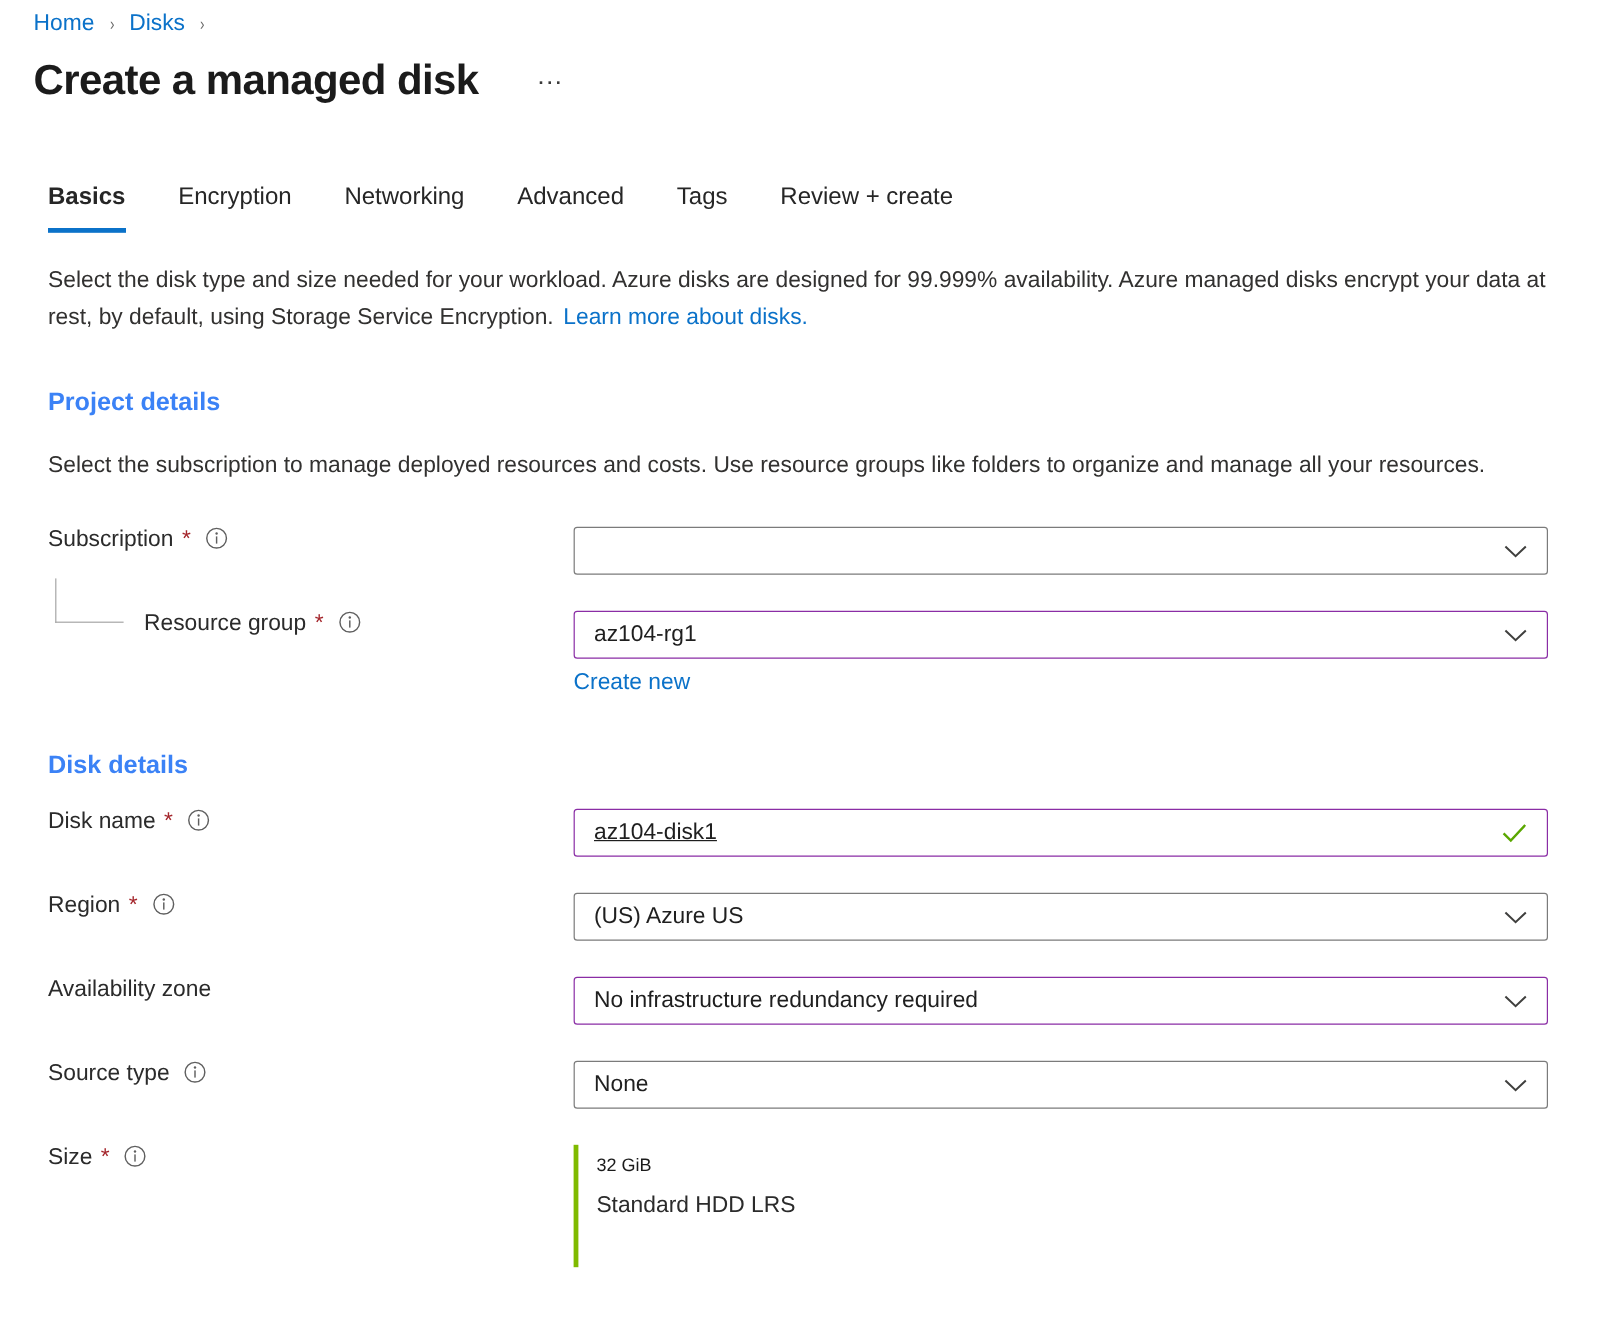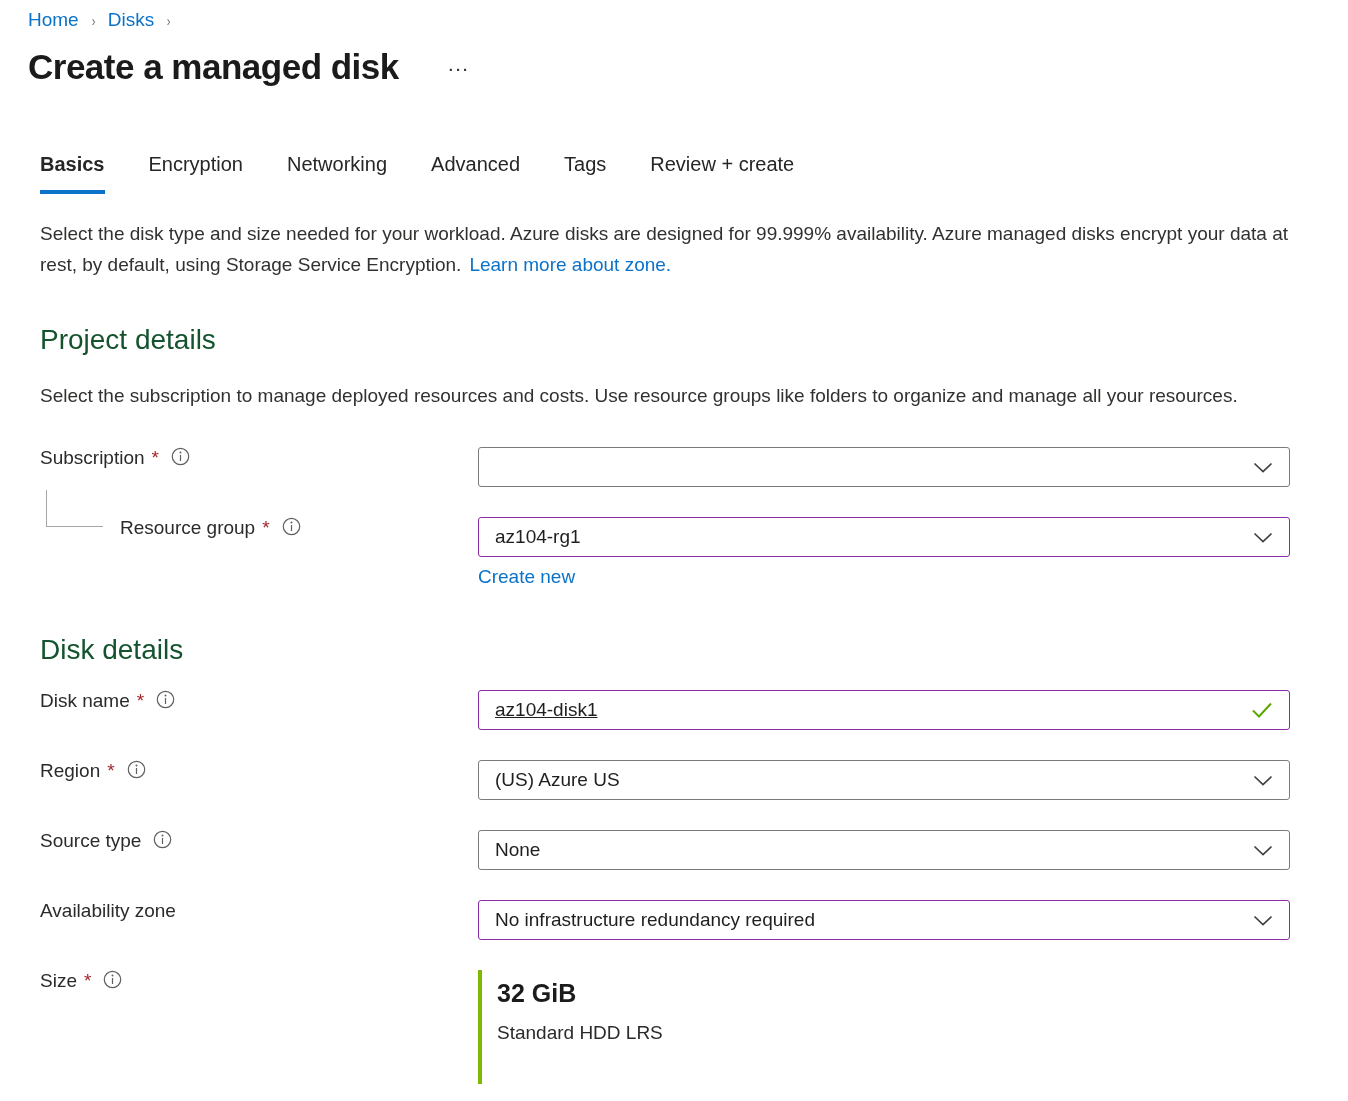--- a/index.html
+++ b/index.html
@@ -26,21 +26,21 @@
 
   
   .tabs { display: flex; margin: 66px 0 0 40px; }
   .tab { font-size: 20px; color: #262626; padding: 0 0 14px 0; margin-right: 44px; cursor: pointer; border-bottom: 4px solid transparent; }
   .tab.active { font-weight: 700; border-bottom: 4px solid #0b72c9; }
 
   
   .intro { margin: 24px 40px 0 40px; width: 1280px; font-size: 19px; line-height: 31px; }
   .intro a { color: #0b72c9; text-decoration: none; cursor: pointer; margin-left: 8px; }
 
-  h2 { margin: 44px 0 0 40px; font-size: 28px; font-weight: 400; color: #14532d; }
+  h2 { margin: 44px 0 0 40px; font-size: 21px; font-weight: 700; color: #3b82f6; }
   .section-desc { margin: 24px 40px 0 40px; width: 1272px; font-size: 19px; line-height: 31px; }
 
   
   .form { margin-left: 40px; }
   .row { display: flex; align-items: flex-start; margin-top: 30px; position: relative; }
   .row-label { width: 438px; min-height: 40px; display: flex; align-items: flex-start; font-size: 19px; color: #2b2b2b; flex-shrink: 0; }
   .row-label .req { color: #a4262c; margin-left: 7px; font-size: 19px; }
   .info-icon { margin-left: 12px; display: inline-flex; cursor: pointer; }
   .controls { width: 852px; }
 
@@ -60,21 +60,21 @@
 
   .link-below { display: inline-block; margin-top: 9px; color: #0b72c9; font-size: 19px; text-decoration: none; cursor: pointer; }
 
   
   .connector { position: absolute; left: 6px; top: -27px; width: 57px; height: 37px;
     border-left: 1.5px solid #a6a6a6; border-bottom: 1.5px solid #a6a6a6; }
   .indent-label { padding-left: 80px; }
 
   
   .size-block { border-left: 4px solid #7fba00; padding: 9px 0 40px 15px; }
-  .size-primary { font-weight: 700; font-size: 25px; color: #1b1b1b; }
+  .size-primary { font-weight: 400; font-size: 15px; color: #1b1b1b; }
   .size-secondary { font-size: 19px; margin-top: 14px; color: #2b2b2b; }
 </style>
 </head>
 <body>
 
 <nav class="breadcrumb">
   <a>Home</a>
   <span class="sep">›</span>
   <a>Disks</a>
   <span class="sep">›</span>
@@ -87,21 +87,21 @@
 
 <div class="tabs">
   <div class="tab active">Basics</div>
   <div class="tab">Encryption</div>
   <div class="tab">Networking</div>
   <div class="tab">Advanced</div>
   <div class="tab">Tags</div>
   <div class="tab">Review + create</div>
 </div>
 
-<p class="intro"><span>Select the disk type and size needed for your workload. Azure disks are designed for 99.999% availability. Azure managed disks encrypt your data at rest, by default, using Storage Service Encryption.</span><a>Learn more about zone.</a></p>
+<p class="intro"><span>Select the disk type and size needed for your workload. Azure disks are designed for 99.999% availability. Azure managed disks encrypt your data at rest, by default, using Storage Service Encryption.</span><a>Learn more about disks.</a></p>
 
 <h2>Project details</h2>
 <p class="section-desc">Select the subscription to manage deployed resources and costs. Use resource groups like folders to organize and manage all your resources.</p>
 
 <div class="form">
 
   <div class="row" style="margin-top:36px;">
     <div class="row-label">
       <span>Subscription</span>
       <span class="req">*</span>
@@ -192,46 +192,46 @@
         <span>(US) Azure US</span>
         <svg class="chev" width="20" height="11" viewBox="0 0 20 11">
             <path d="M1.5 1.5 L10 9.5 L18.5 1.5" fill="none" stroke="#40403e" stroke-width="1.7"></path>
           </svg>
       </div>
     </div>
   </div>
 
   <div class="row">
     <div class="row-label">
+      <span>Availability zone</span>
+    </div>
+    <div class="controls">
+      <div class="dropdown dirty">
+        <span>No infrastructure redundancy required</span>
+        <svg class="chev" width="20" height="11" viewBox="0 0 20 11">
+            <path d="M1.5 1.5 L10 9.5 L18.5 1.5" fill="none" stroke="#40403e" stroke-width="1.7"></path>
+          </svg>
+      </div>
+    </div>
+  </div>
+
+  <div class="row">
+    <div class="row-label">
       <span>Source type</span>
       <span class="info-icon">
         <svg width="19" height="19" viewBox="0 0 19 19">
             <circle cx="9.5" cy="9.5" r="8.2" fill="none" stroke="#5f5f5f" stroke-width="1.2"></circle>
             <circle cx="9.5" cy="5.6" r="1" fill="#5f5f5f"></circle>
             <rect x="8.9" y="8" width="1.2" height="6" fill="#5f5f5f"></rect>
           </svg>
       </span>
     </div>
     <div class="controls">
       <div class="dropdown">
         <span>None</span>
-        <svg class="chev" width="20" height="11" viewBox="0 0 20 11">
-            <path d="M1.5 1.5 L10 9.5 L18.5 1.5" fill="none" stroke="#40403e" stroke-width="1.7"></path>
-          </svg>
-      </div>
-    </div>
-  </div>
-
-  <div class="row">
-    <div class="row-label">
-      <span>Availability zone</span>
-    </div>
-    <div class="controls">
-      <div class="dropdown dirty">
-        <span>No infrastructure redundancy required</span>
         <svg class="chev" width="20" height="11" viewBox="0 0 20 11">
             <path d="M1.5 1.5 L10 9.5 L18.5 1.5" fill="none" stroke="#40403e" stroke-width="1.7"></path>
           </svg>
       </div>
     </div>
   </div>
 
   <div class="row">
     <div class="row-label">
       <span>Size</span>

